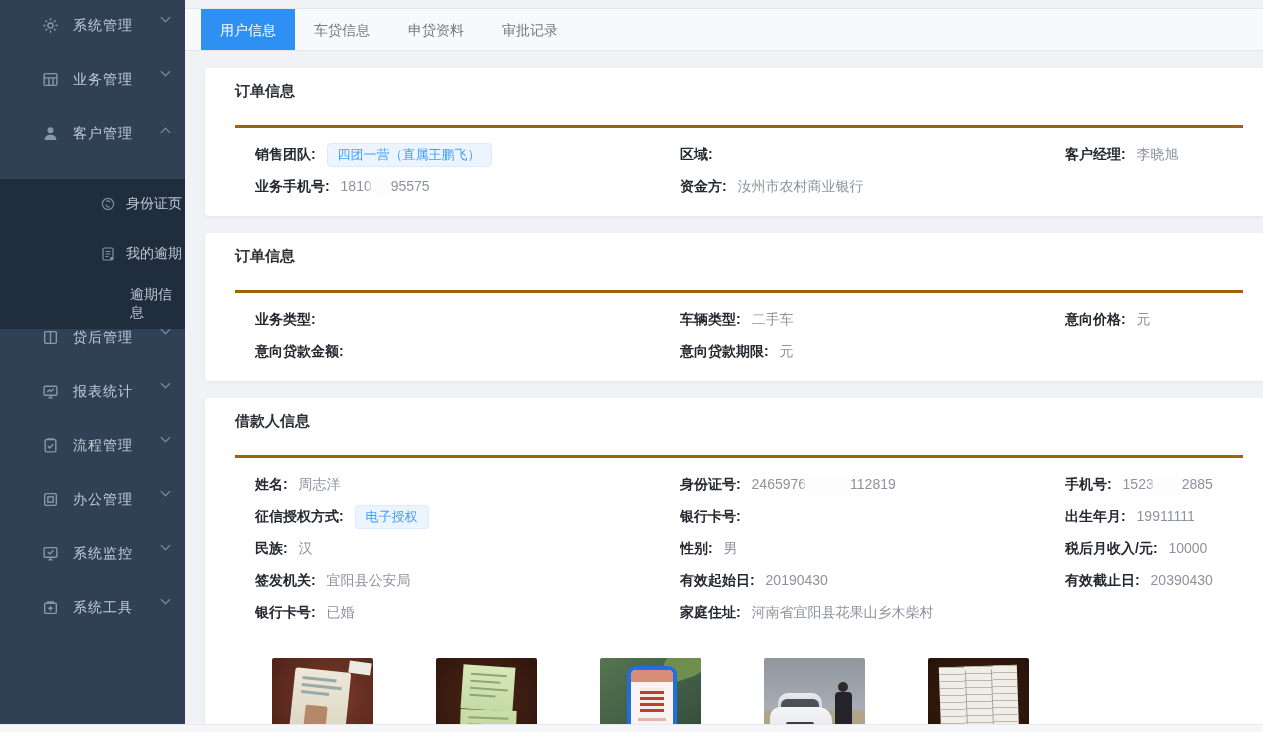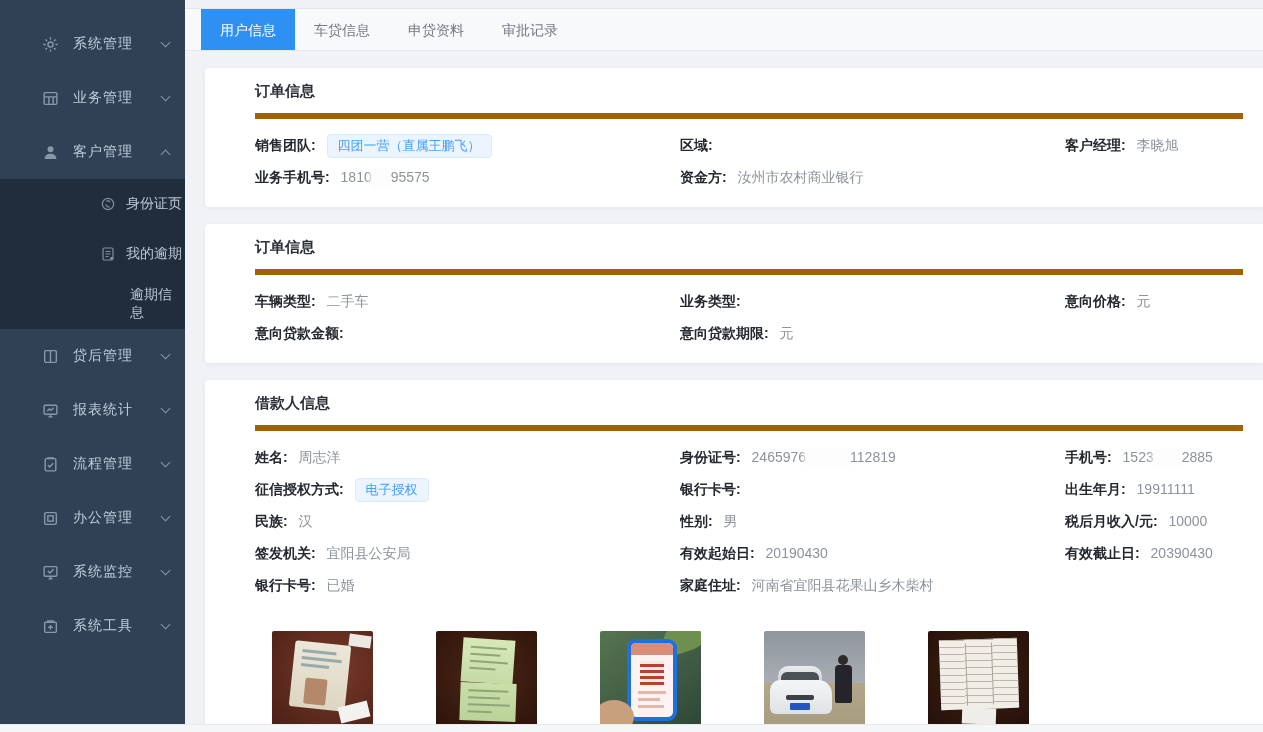--- a/index.html
+++ b/index.html
@@ -2,21 +2,21 @@
 <html><head>
 <meta charset="utf-8">
 <style>
   * { box-sizing: border-box; margin: 0; padding: 0; }
   html,body { width:1263px; height:732px; overflow:hidden;
     font-family:"Liberation Sans","DejaVu Sans",sans-serif; background:#f0f2f5; }
 
   
   .sidebar { position:absolute; left:0; top:0; width:185px; height:732px;
     background:#304156; padding-top:17px; overflow:hidden; z-index:5; }
-  .menu-item { height:54px; display:flex; align-items:center; padding:0 16px 0 42px;
+  .menu-item { height:54px; display:flex; padding:0 16px 0 42px;
     color:#c0cbd8; font-size:14px; cursor:pointer; }
   .menu-item .mi-icon { width:17px; height:17px; margin-right:14px; flex:0 0 17px; opacity:.85; }
   .menu-item .mi-label { flex:1; letter-spacing:1px; }
   .chev { width:7px; height:7px; border-right:1.4px solid #8795a5; border-bottom:1.4px solid #8795a5;
     transform:rotate(45deg); margin-top:-3px; }
   .chev.up { transform:rotate(-135deg); margin-top:4px; }
   .submenu { background:#1f2d3d; }
   .sub-item { height:50px; display:flex; align-items:center; padding-left:100px;
     color:#bcc6d2; font-size:14px; cursor:pointer; }
   .sub-item .mi-icon { width:16px; height:16px; margin-right:10px; opacity:.8; }
@@ -26,22 +26,22 @@
   .main { position:absolute; left:185px; top:0; width:1078px; height:732px;
     background:#f0f2f5; overflow:hidden; }
   .topstrip { height:9px; background:#eff1f4; border-bottom:1px solid #e3e6ec; }
   .tab-header { height:42px; background:#f8f9fb; border-bottom:1px solid #e4e7ed;
     display:flex; align-items:stretch; padding-left:16px; }
   .tab { line-height:42px; padding:0 19px; font-size:14px; color:#747982; cursor:pointer; }
   .tab.active { background:#2e90f2; color:#ffffff; }
 
   .card { margin:17px 0 0 20px; background:#ffffff; border-radius:4px 0 0 4px;
     box-shadow:0 1px 4px rgba(0,0,0,.06); }
-  .card-title { margin:0 20px 0 50px; padding:14px 0 12px; font-size:15px; font-weight:bold;
-    color:#2b2f36; border-bottom:6px solid #a16207; }
+  .card-title { margin:0 20px 0 30px; padding:14px 0 24px; font-size:15px; font-weight:bold;
+    color:#2b2f36; border-bottom:3px solid #a16207; }
   .field-grid { display:grid; grid-template-columns:425px 385px 1fr;
     padding:10px 6px 14px 50px; }
   .field { height:32px; line-height:32px; font-size:14px; white-space:nowrap; overflow:hidden; }
   .field b { color:#24282f; font-weight:bold; }
   .field .val { color:#8d939c; margin-left:7px; }
   .tag { display:inline-block; background:#ecf5ff; border:1px solid #d9ecff; color:#409eff;
     font-size:13px; height:24px; line-height:22px; padding:0 10px; border-radius:4px;
     margin-left:7px; vertical-align:middle; cursor:pointer; }
   .mask { display:inline-block; height:15px; vertical-align:middle; background:#fdfdfe;
     box-shadow:0 0 4px 3px #fdfdfe; border-radius:2px; margin:0 1px; }
@@ -278,26 +278,26 @@
         <span class="val">汝州市农村商业银行</span>
       </div>
       <div class="field"></div>
     </div>
   </div>
 
   <div class="card">
     <div class="card-title">订单信息</div>
     <div class="field-grid">
       <div class="field">
+        <b>业务类型:</b>
+        <span class="val"></span>
+      </div>
+      <div class="field">
         <b>车辆类型:</b>
         <span class="val">二手车</span>
-      </div>
-      <div class="field">
-        <b>业务类型:</b>
-        <span class="val"></span>
       </div>
       <div class="field">
         <b>意向价格:</b>
         <span class="val">元</span>
       </div>
       <div class="field">
         <b>意向贷款金额:</b>
         <span class="val"></span>
       </div>
       <div class="field">

